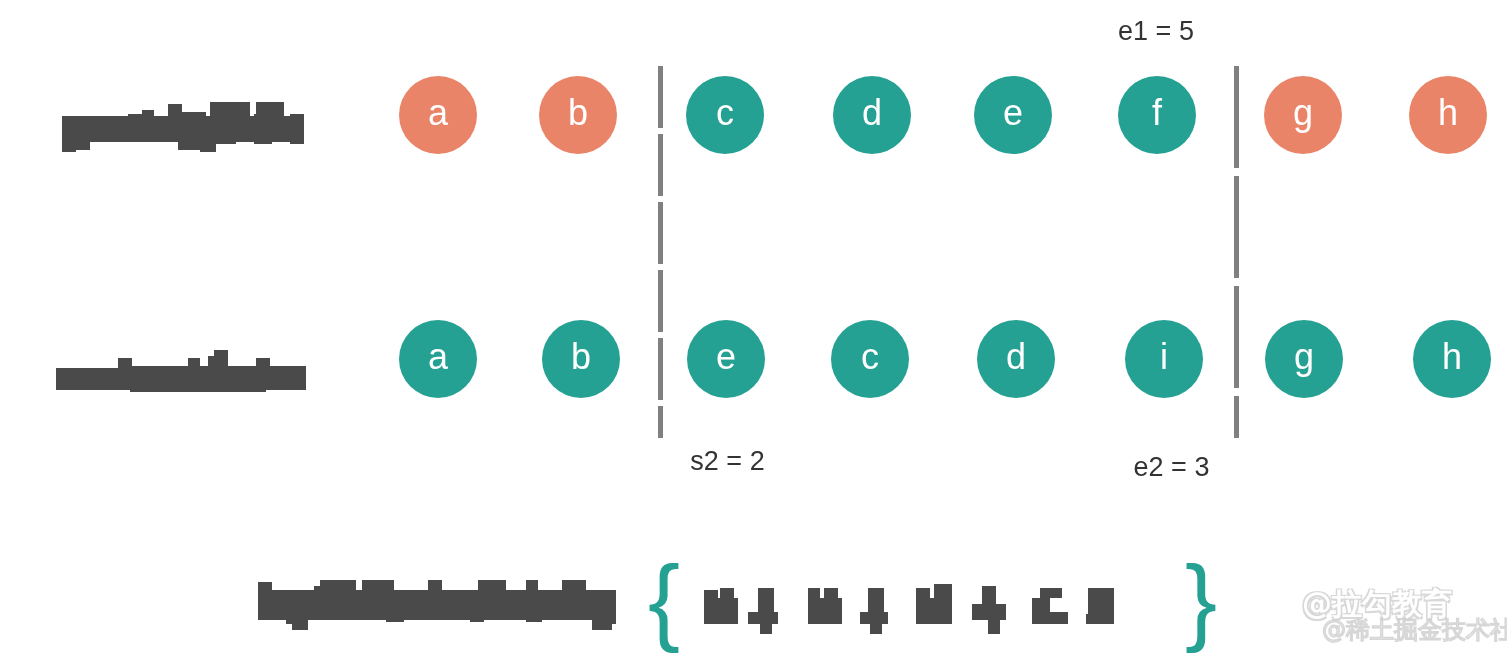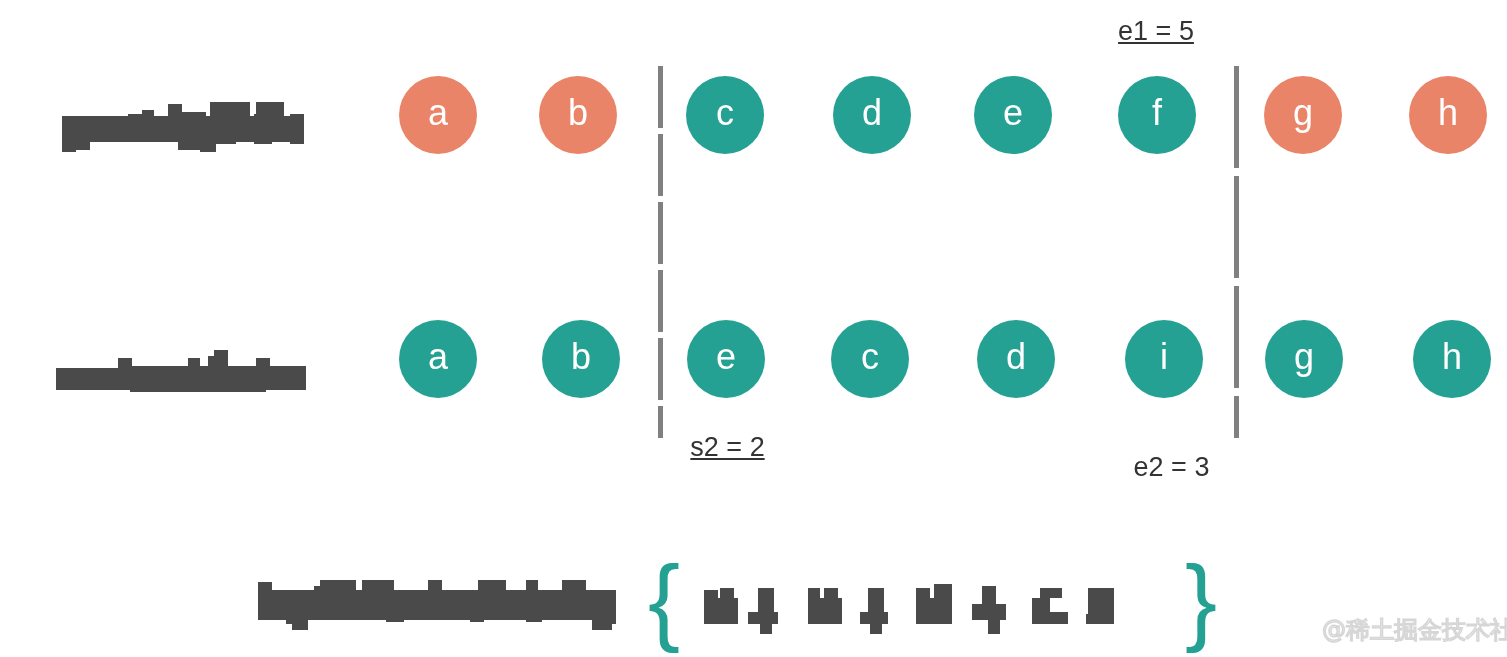--- a/index.html
+++ b/index.html
@@ -127,24 +127,24 @@
   }
 </style>
 </head>
 <body>
 
 <div id="stage">
 
   <div class="divider dashed-a" style="left:658px; top:66px; height:372px;"></div>
   <div class="divider dashed-b" style="left:1234px; top:66px; height:372px;"></div>
 
-  <div class="valbox" style="left:1081px; top:0px; width:150px; height:62px;text-decoration:underline;">
+  <div class="valbox" style="left:1081px; top:0px; width:150px; height:62px;">
     <span>e1 = 5</span>
   </div>
-  <div class="valbox" style="left:664px; top:416px; width:127px; height:62px;text-decoration:underline;">
+  <div class="valbox" style="left:664px; top:430px; width:127px; height:62px;">
     <span>s2 = 2</span>
   </div>
   <div class="valbox" style="left:1096px; top:440px; width:151px; height:54px;">
     <span>e2 = 3</span>
   </div>
 
   <div class="redact" style="left:58px; top:100px; width:246px; height:52px;">
     <i style="left:4px;  top:16px; width:28px; height:34px;"></i>
     <i style="left:4px;  top:44px; width:14px; height:18px;"></i>
     <i style="left:30px; top:16px; width:42px; height:26px;"></i>
@@ -292,17 +292,20 @@
     <i style="left:288px; top:38px; width:12px; height:18px;"></i>
     <i style="left:340px; top:10px; width:22px; height:10px;"></i>
     <i style="left:332px; top:20px; width:18px; height:26px;"></i>
     <i style="left:344px; top:34px; width:24px; height:12px;"></i>
     <i style="left:388px; top:10px; width:16px; height:10px;"></i>
     <i style="left:388px; top:20px; width:14px; height:26px;"></i>
     <i style="left:400px; top:10px; width:14px; height:28px;"></i>
     <i style="left:386px; top:36px; width:28px; height:10px;"></i>
   </div>
 
+  <div class="wm wm-main" style="left:1302px; top:584px;">
+    <span>@拉勾教育</span>
+  </div>
   <div class="wm wm-sub" style="left:1322px; top:614px;">
     <span>@稀土掘金技术社区</span>
   </div>
 
 </div>
 
 </body></html>

